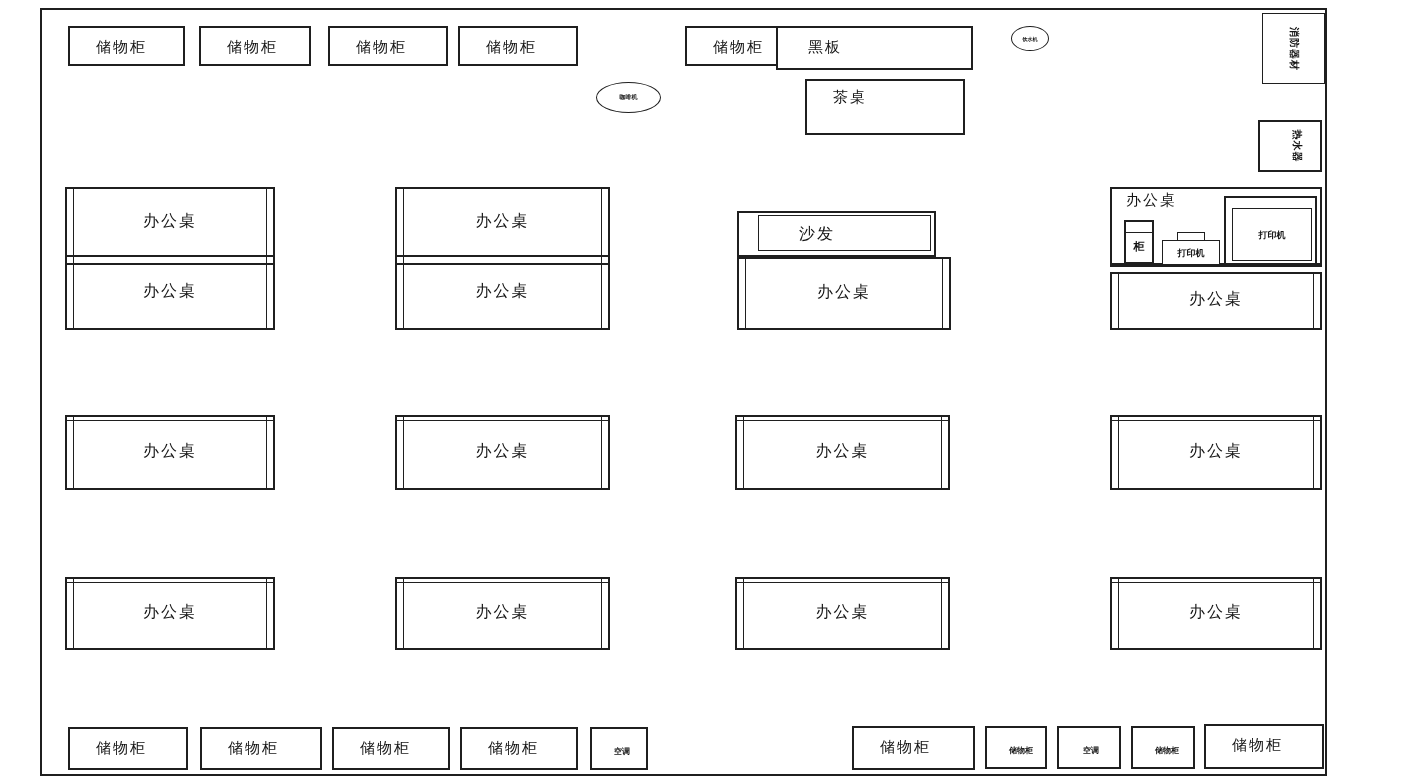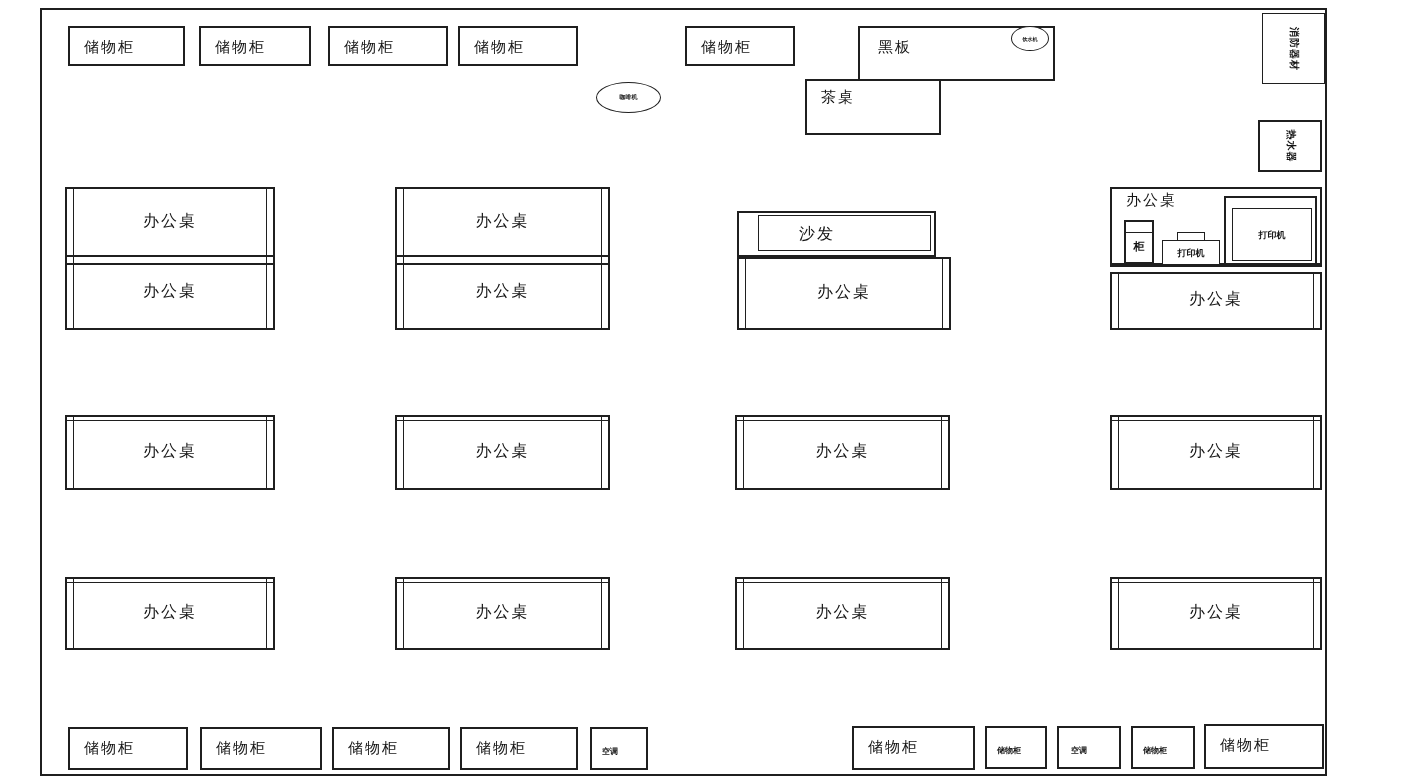--- a/index.html
+++ b/index.html
@@ -2,21 +2,21 @@
 <html><head>
 <meta charset="utf-8">
 <style>
   html,body { margin:0; padding:0; }
   body {
     width:1413px; height:783px; position:relative; overflow:hidden;
     background:#ffffff; color:#141414;
     font-family:"Liberation Serif","DejaVu Serif",serif;
   }
   .abs { position:absolute; box-sizing:border-box; background:#fff; }
-  .b2 { border:2px solid #1f1f1f; }
+  .b2 { border:2px solid #1f1f1f;padding-left:12px; }
   .b1 { border:1px solid #1f1f1f; }
   .nofill { background:transparent; }
 
   
   .cab-lbl { font-size:15px; letter-spacing:2px; padding:10px 0 0 14px; white-space:nowrap; }
   .big-lbl { font-size:16px; letter-spacing:2px; white-space:nowrap; }
   .tiny-lbl { font-size:8px; font-weight:bold; letter-spacing:0; white-space:nowrap; }
 
   
   .oval { border-radius:50%; display:flex; align-items:center; justify-content:center; }
@@ -51,29 +51,29 @@
 <div class="abs b2" style="left:328px;top:26px;width:120px;height:40px">
   <div class="cab-lbl">储物柜</div>
 </div>
 <div class="abs b2" style="left:458px;top:26px;width:120px;height:40px">
   <div class="cab-lbl">储物柜</div>
 </div>
 <div class="abs b2" style="left:685px;top:26px;width:110px;height:40px">
   <div class="cab-lbl">储物柜</div>
 </div>
 
-<div class="abs b2" style="left:858px;top:26px;width:197px;height:55px">
+<div class="abs b2" style="left:776px;top:26px;width:197px;height:44px">
   <div class="cab-lbl" style="padding-left:18px">黑板</div>
 </div>
 
 <div class="abs b1 oval" style="left:1011px;top:26px;width:38px;height:25px">
   <span style="font-size:5px">饮水机</span>
 </div>
 
-<div class="abs b2" style="left:805px;top:79px;width:136px;height:56px">
+<div class="abs b2" style="left:805px;top:79px;width:160px;height:56px">
   <div class="cab-lbl" style="padding-top:7px">茶桌</div>
 </div>
 
 <div class="abs b1 oval" style="left:596px;top:82px;width:65px;height:31px">
   <span style="font-size:6px">咖啡机</span>
 </div>
 
 <div class="abs b1 rotbox" style="left:1262px;top:13px;width:63px;height:71px">
   <span>消防器材</span>
 </div>

